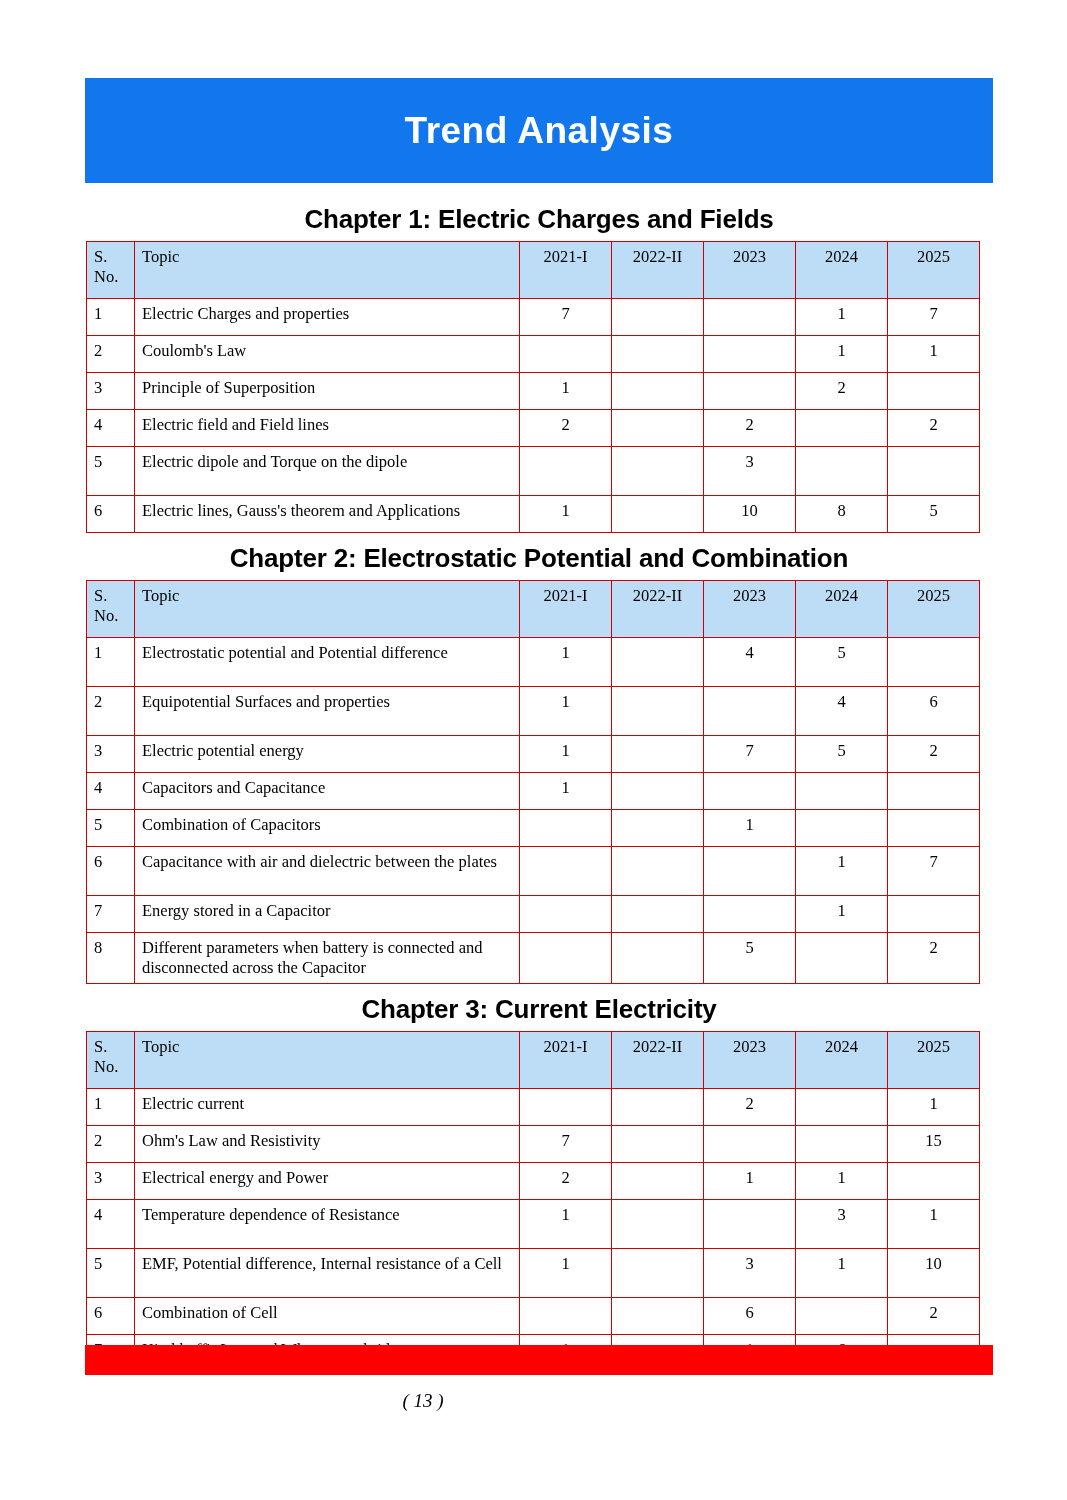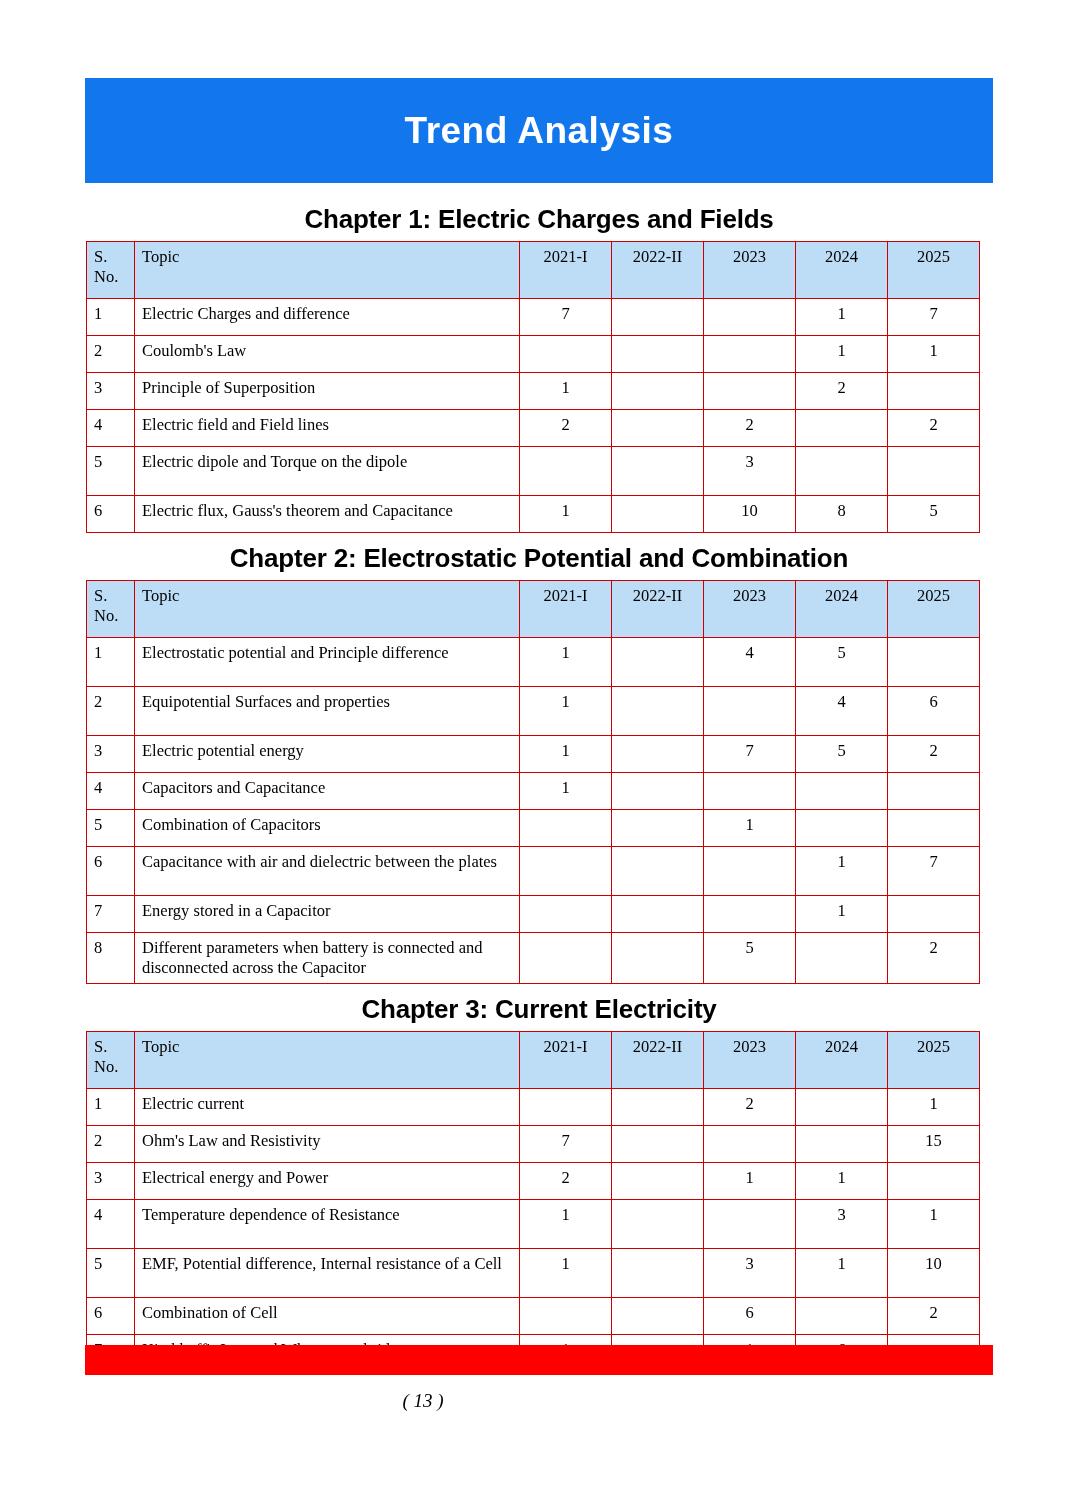--- a/index.html
+++ b/index.html
@@ -138,21 +138,21 @@
           <th class="num">2021-I</th>
           <th class="num">2022-II</th>
           <th class="num">2023</th>
           <th class="num">2024</th>
           <th class="num">2025</th>
         </tr>
       </thead>
       <tbody>
         <tr class="r-std">
           <td class="sno">1</td>
-          <td class="topic">Electric Charges and difference</td>
+          <td class="topic">Electric Charges and properties</td>
           <td class="val">7</td>
           <td class="val"></td>
           <td class="val"></td>
           <td class="val">1</td>
           <td class="val">7</td>
         </tr>
         <tr class="r-std">
           <td class="sno">2</td>
           <td class="topic">Coulomb's Law</td>
           <td class="val"></td>
@@ -183,21 +183,21 @@
           <td class="sno">5</td>
           <td class="topic">Electric dipole and Torque on the dipole</td>
           <td class="val"></td>
           <td class="val"></td>
           <td class="val">3</td>
           <td class="val"></td>
           <td class="val"></td>
         </tr>
         <tr class="r-std">
           <td class="sno">6</td>
-          <td class="topic">Electric flux, Gauss's theorem and Capacitance</td>
+          <td class="topic">Electric lines, Gauss's theorem and Applications</td>
           <td class="val">1</td>
           <td class="val"></td>
           <td class="val">10</td>
           <td class="val">8</td>
           <td class="val">5</td>
         </tr>
       </tbody>
     </table>
 
     <div class="chapter-title tight">Chapter 2: Electrostatic Potential and Combination</div>
@@ -218,21 +218,21 @@
           <th class="num">2021-I</th>
           <th class="num">2022-II</th>
           <th class="num">2023</th>
           <th class="num">2024</th>
           <th class="num">2025</th>
         </tr>
       </thead>
       <tbody>
         <tr class="r-tall">
           <td class="sno">1</td>
-          <td class="topic">Electrostatic potential and Principle difference</td>
+          <td class="topic">Electrostatic potential and Potential difference</td>
           <td class="val">1</td>
           <td class="val"></td>
           <td class="val">4</td>
           <td class="val">5</td>
           <td class="val"></td>
         </tr>
         <tr class="r-tall">
           <td class="sno">2</td>
           <td class="topic">Equipotential Surfaces and properties</td>
           <td class="val">1</td>

